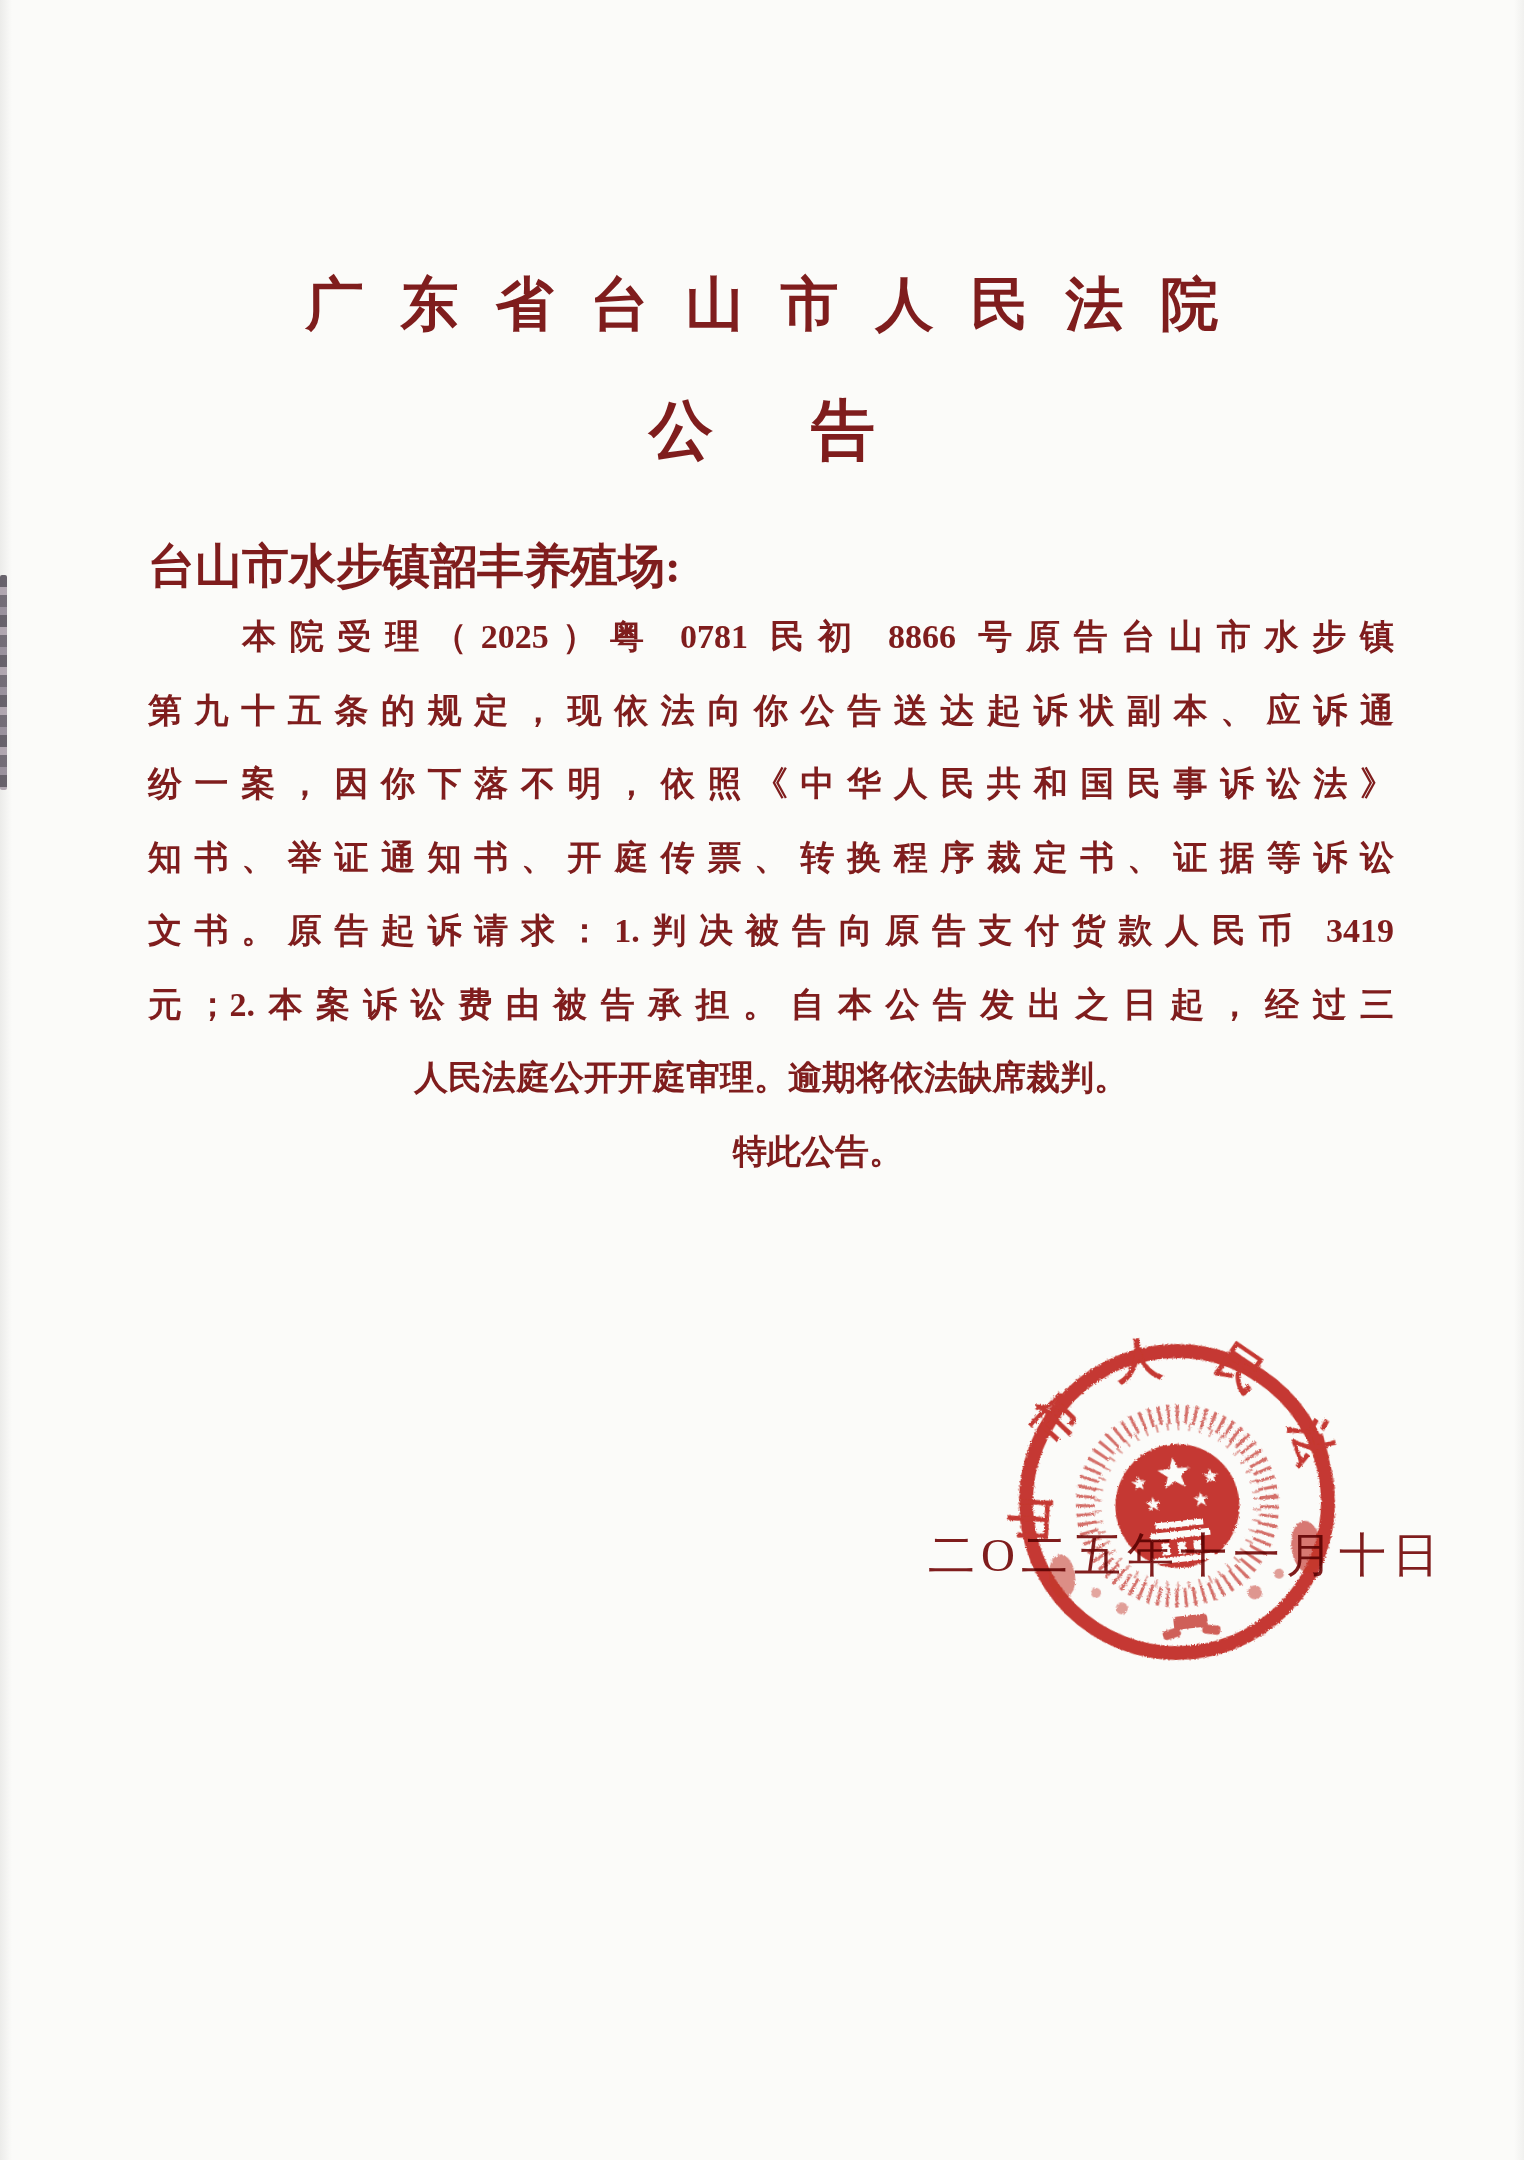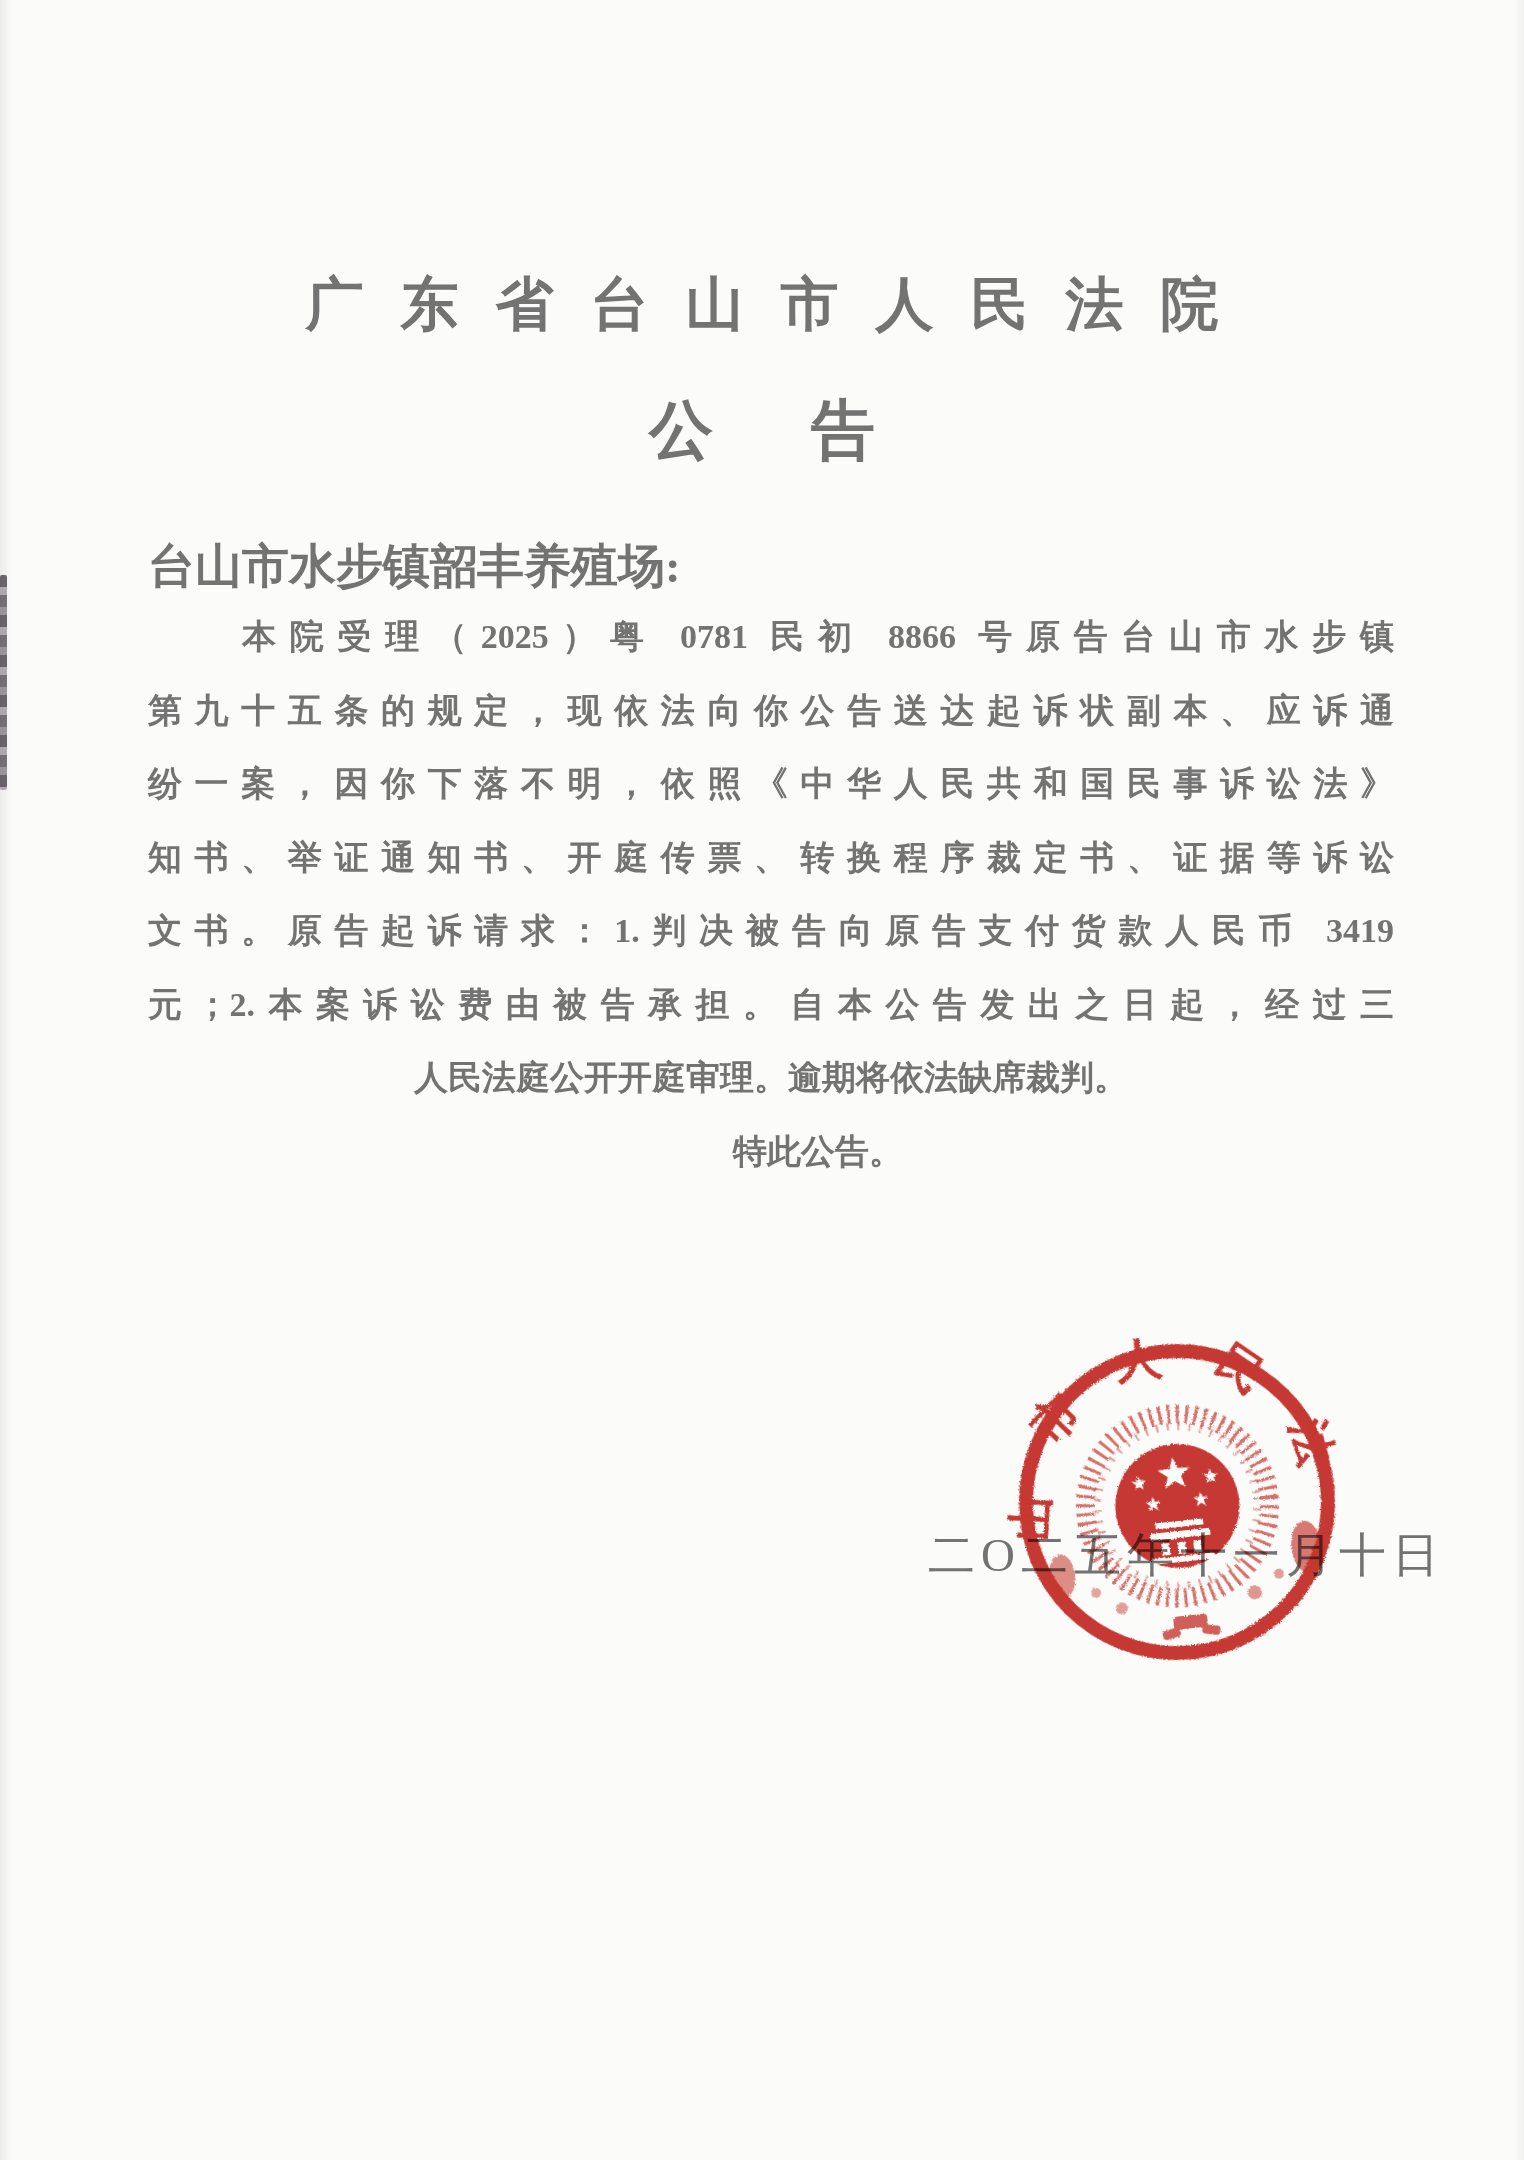--- a/index.html
+++ b/index.html
@@ -3,21 +3,21 @@
 <meta charset="utf-8">
 <style>
   html,body{margin:0;padding:0;background:#e8e8e6;}
   .page{
     position:relative;
     width:1524px;height:2160px;
     margin:0 auto;
     background:#fbfbf9;
     overflow:hidden;
     font-family:"Liberation Serif", serif;
-    color:#737373;
+    color:#7f1d1d;
   }
   
   .edge-left{
     position:absolute;left:0;top:0;width:12px;height:100%;
     background:linear-gradient(90deg, rgba(140,140,140,.14), rgba(0,0,0,0));
   }
   .edge-right{
     position:absolute;right:0;top:0;width:10px;height:100%;
     background:linear-gradient(270deg, rgba(150,150,150,.10), rgba(0,0,0,0));
   }

